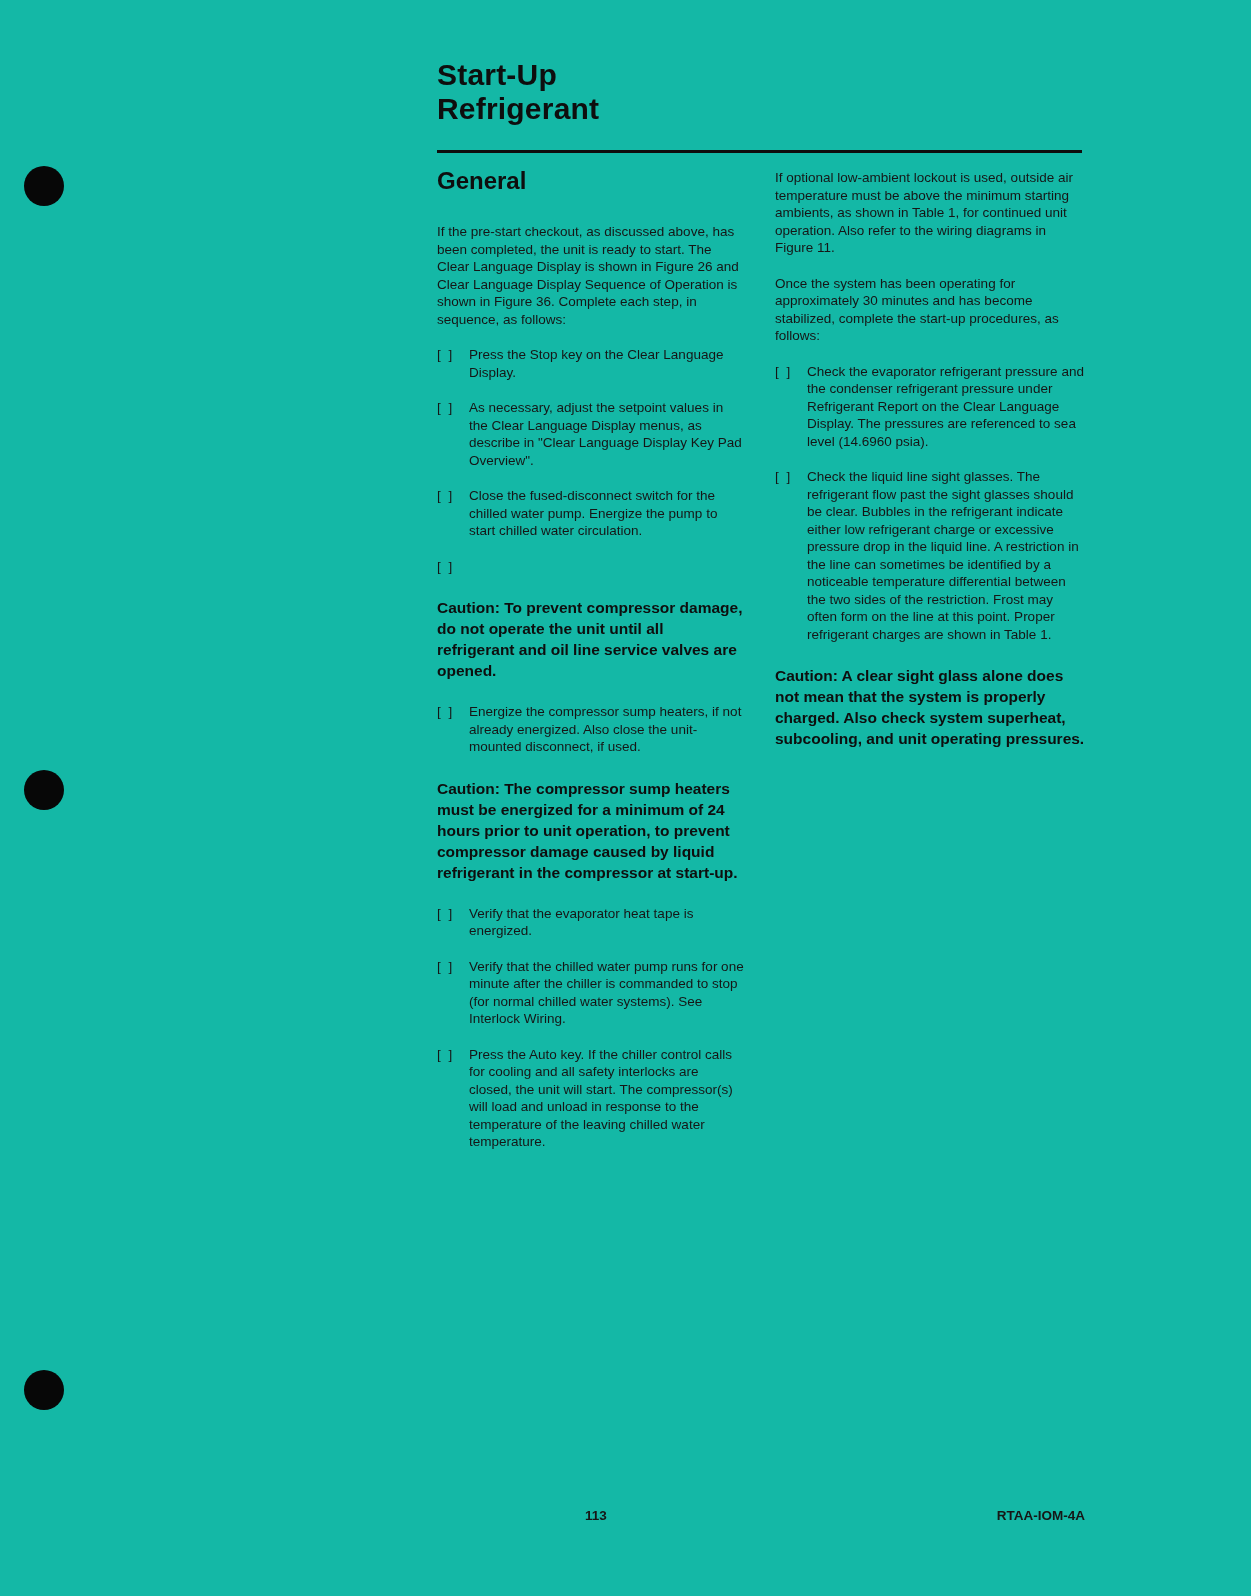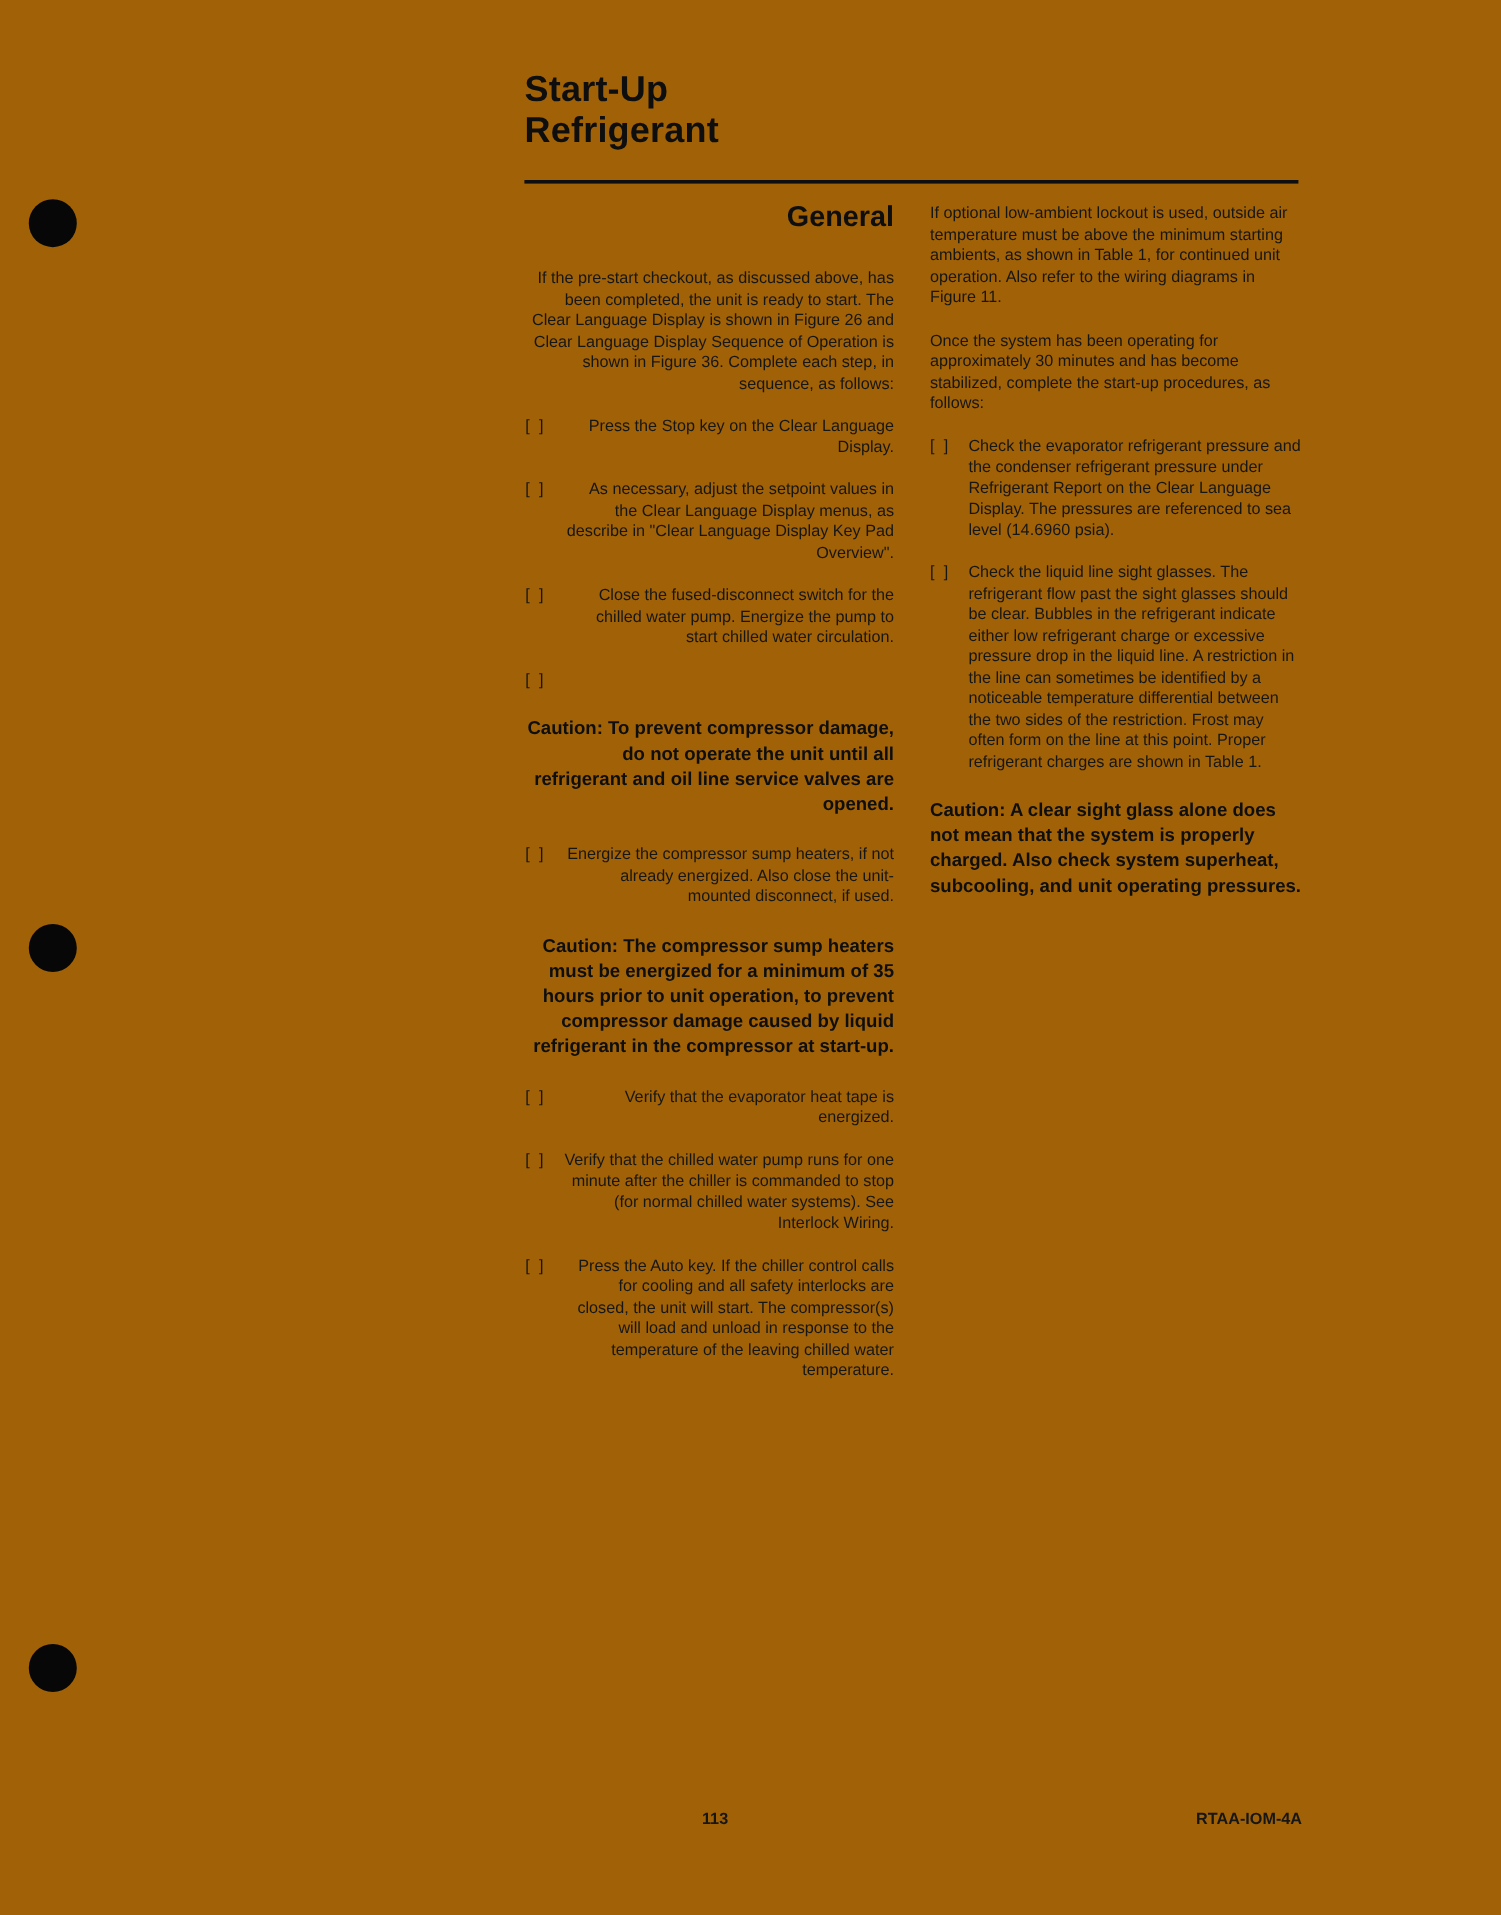--- a/index.html
+++ b/index.html
@@ -6,21 +6,21 @@
     margin: 0;
     padding: 0;
     background: #ffffff;
     font-family: "Liberation Sans", sans-serif;
     color: #161616;
   }
   .page {
     position: relative;
     width: 1251px;
     height: 1596px;
-    background: #a16207;
+    background: #14b8a6;
     overflow: hidden;
   }
   .punch-hole {
     position: absolute;
     left: 24px;
     width: 40px;
     height: 40px;
     background: #070707;
     border-radius: 50%;
   }
@@ -47,21 +47,21 @@
     background: #0e0e0e;
     width: 645px;
     border: none;
   }
 
   .columns {
     display: flex;
     margin-top: 14px;
     gap: 30px;
   }
-  .col-left  { width: 308px; text-align: right; }
+  .col-left  { width: 308px; }
   .col-right { width: 310px; padding-top: 2px; }
 
   .section-heading {
     font-size: 24px;
     font-weight: bold;
     margin: 0 0 28px 0;
     color: #0e0e0e;
   }
   .body-para {
     font-size: 13.5px;
@@ -145,21 +145,21 @@
           <span class="check-box">[ ]</span>
         </div>
 
         <p class="caution">Caution: To prevent compressor damage, do not operate the unit until all refrigerant and oil line service valves are opened.</p>
 
         <div class="check-item">
           <span class="check-box">[ ]</span>
           <span class="check-text">Energize the compressor sump heaters, if not already energized. Also close the unit-mounted disconnect, if used.</span>
         </div>
 
-        <p class="caution">Caution: The compressor sump heaters must be energized for a minimum of 35 hours prior to unit operation, to prevent compressor damage caused by liquid refrigerant in the compressor at start-up.</p>
+        <p class="caution">Caution: The compressor sump heaters must be energized for a minimum of 24 hours prior to unit operation, to prevent compressor damage caused by liquid refrigerant in the compressor at start-up.</p>
 
         <div class="check-item">
           <span class="check-box">[ ]</span>
           <span class="check-text">Verify that the evaporator heat tape is energized.</span>
         </div>
         <div class="check-item">
           <span class="check-box">[ ]</span>
           <span class="check-text">Verify that the chilled water pump runs for one minute after the chiller is commanded to stop (for normal chilled water systems). See Interlock Wiring.</span>
         </div>
         <div class="check-item">

